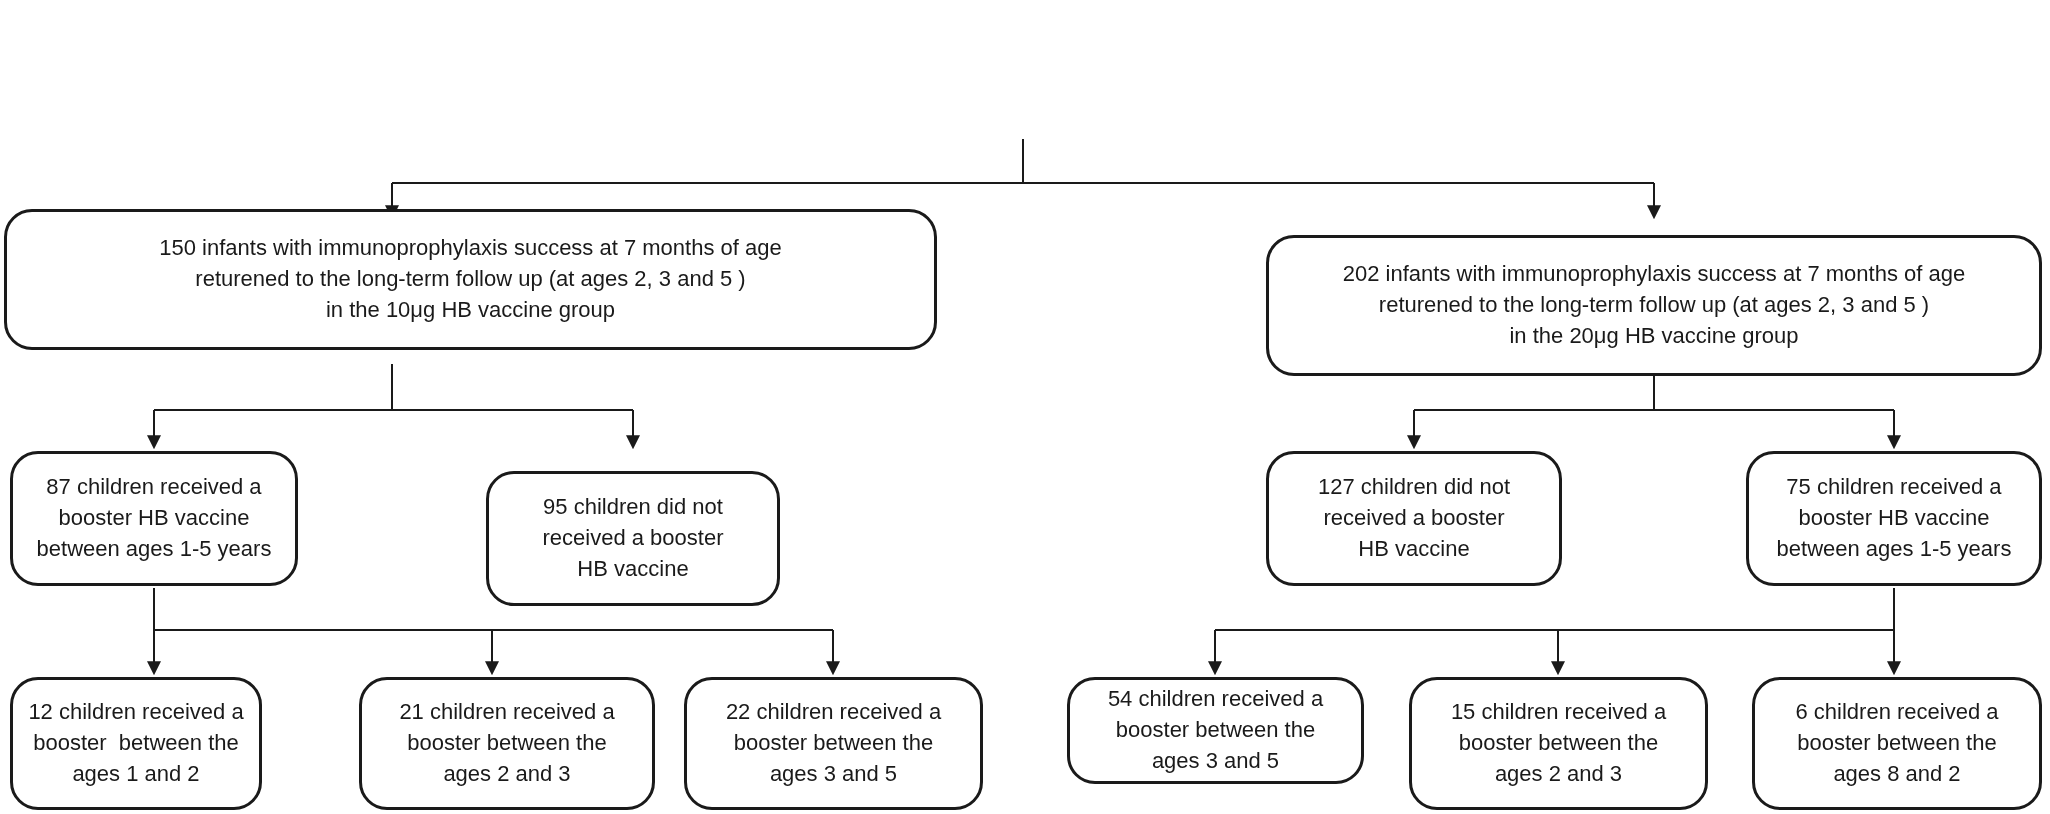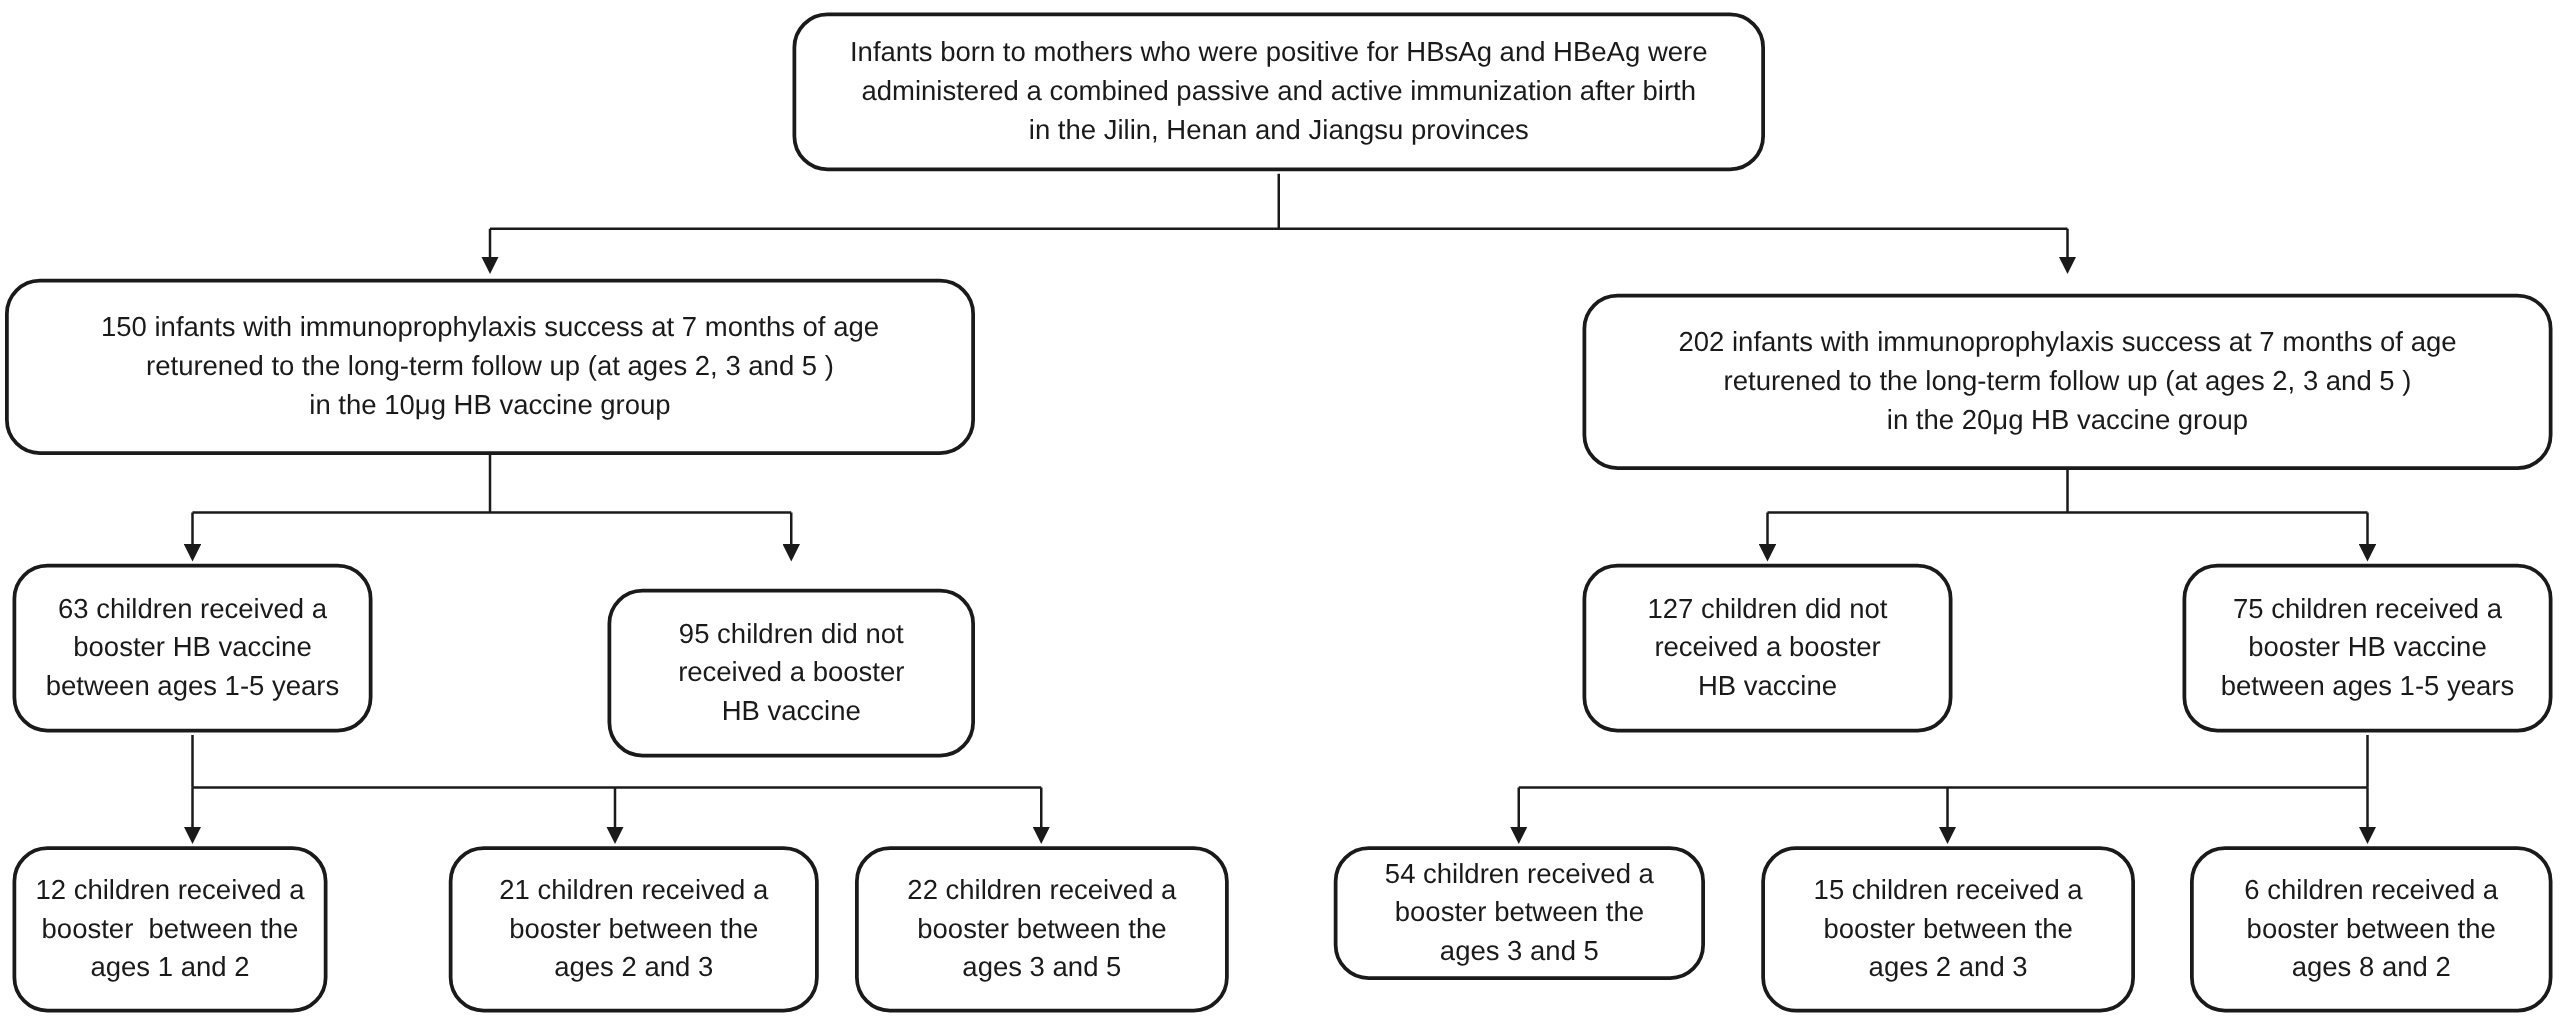--- a/index.html
+++ b/index.html
@@ -73,32 +73,29 @@
       <path d="M833,630 V671" marker-end="url(#arrow)"></path>
 
       <path d="M1894,588 V630"></path>
       <path d="M1215,630 H1894"></path>
       <path d="M1215,630 V671" marker-end="url(#arrow)"></path>
       <path d="M1558,630 V671" marker-end="url(#arrow)"></path>
       <path d="M1894,630 V671" marker-end="url(#arrow)"></path>
     </g>
   </svg>
 
-  <div class="node" style="left:634px; top:10px; width:778px; height:127px;">Infants born to mothers who were positive for HBsAg and HBeAg were
-administered a combined passive and active immunization after birth
-in the Jilin, Henan and Jiangsu provinces</div>
 
-  <div class="node" style="left:4px; top:223px; width:776px; height:141px;">150 infants with immunoprophylaxis success at 7 months of age
+  <div class="node" style="left:4px; top:209px; width:933px; height:141px;">150 infants with immunoprophylaxis success at 7 months of age
 returened to the long-term follow up (at ages 2, 3 and 5 )
 in the 10μg HB vaccine group</div>
   <div class="node" style="left:1266px; top:235px; width:776px; height:141px;">202 infants with immunoprophylaxis success at 7 months of age
 returened to the long-term follow up (at ages 2, 3 and 5 )
 in the 20μg HB vaccine group</div>
 
-  <div class="node" style="left:10px; top:451px; width:288px; height:135px;">63 children received a
+  <div class="node" style="left:10px; top:451px; width:288px; height:135px;">87 children received a
 booster HB vaccine
 between ages 1-5 years</div>
   <div class="node" style="left:486px; top:451px; width:294px; height:135px;margin-top:20px;">95 children did not
 received a booster
 HB vaccine</div>
   <div class="node" style="left:1266px; top:451px; width:296px; height:135px;">127 children did not
 received a booster
 HB vaccine</div>
   <div class="node" style="left:1746px; top:451px; width:296px; height:135px;text-align:center;">75 children received a
 booster HB vaccine

